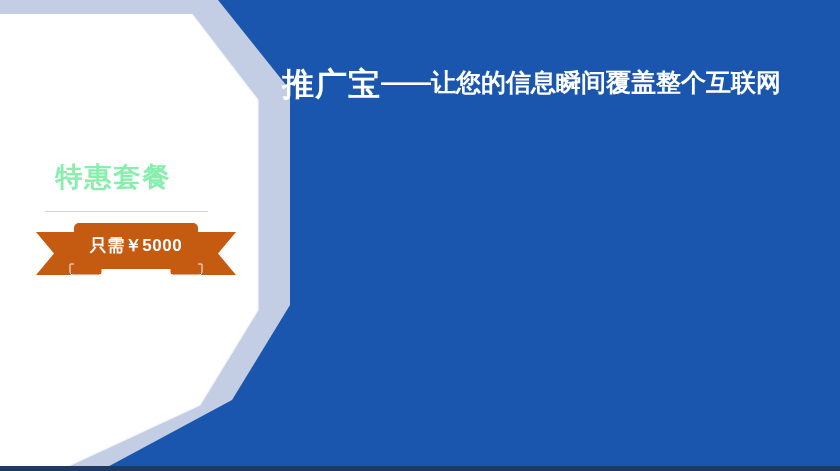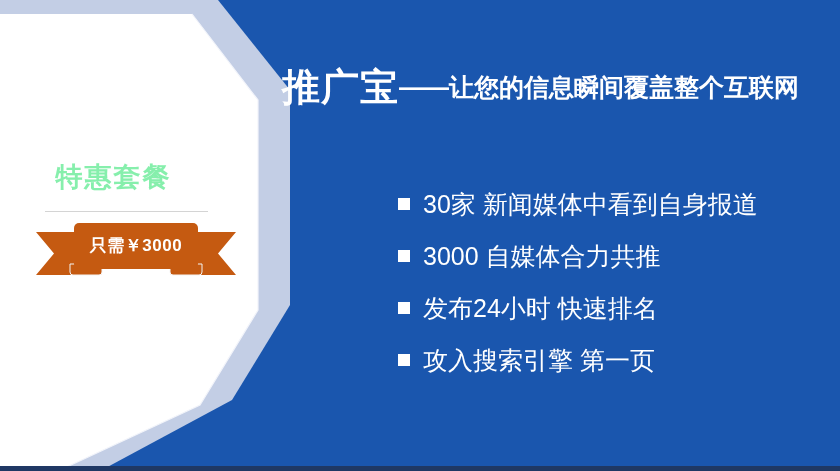--- a/index.html
+++ b/index.html
@@ -81,21 +81,21 @@
   .headline {
     position: absolute;
     left: 282px;
     top: 68px;
     width: 552px;
     white-space: nowrap;
     color: #FFFFFF;
     line-height: 1;
   }
   .headline .brand {
-    font-size: 38px;
+    font-size: 32px;
     font-weight: 700;
     letter-spacing: 1px;
     vertical-align: baseline;
   }
   .headline .tagline {
     font-size: 25px;
     font-weight: 700;
     letter-spacing: 0px;
     vertical-align: baseline;
     position: relative;
@@ -167,40 +167,22 @@
 
         <polygon points="0,12 42,12 42,55 0,55 18,33.5" fill="#C55A11"></polygon>
 
         <polygon points="200,12 158,12 158,55 200,55 182,33.5" fill="#C55A11"></polygon>
 
         <path d="M34,44 L66,44 L66,52 Q66,55 63,55 L37,55 Q34,55 34,52 Z" fill="#C55A11" stroke="#F4F4F4" stroke-width="1"></path>
         <path d="M134,44 L166,44 L166,52 Q166,55 163,55 L137,55 Q134,55 134,52 Z" fill="#C55A11" stroke="#F4F4F4" stroke-width="1"></path>
 
         <rect x="38" y="3" width="124" height="46" rx="5" ry="5" fill="#C55A11"></rect>
       </svg>
-      <div class="ribbon-label">只需￥3000</div>
+      <div class="ribbon-label">只需￥5000</div>
     </div>
   </div>
 
   <div class="headline">
     <span class="brand">推广宝</span><span class="tagline">——让您的信息瞬间覆盖整个互联网</span>
   </div>
 
-  <ul class="bullets">
-    <li>
-      <span class="bullet-marker"></span>
-      <span class="bullet-text">30家 新闻媒体中看到自身报道</span>
-    </li>
-    <li>
-      <span class="bullet-marker"></span>
-      <span class="bullet-text">3000 自媒体合力共推</span>
-    </li>
-    <li>
-      <span class="bullet-marker"></span>
-      <span class="bullet-text">发布24小时 快速排名</span>
-    </li>
-    <li>
-      <span class="bullet-marker"></span>
-      <span class="bullet-text">攻入搜索引擎 第一页</span>
-    </li>
-  </ul>
 
 </div>
 
 </body></html>

